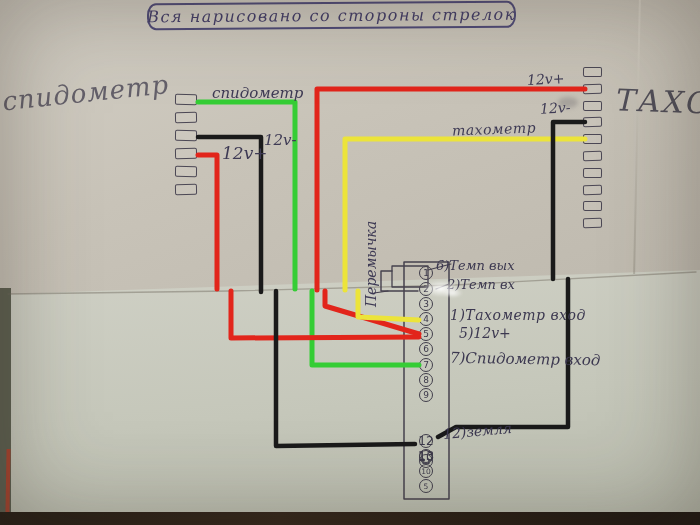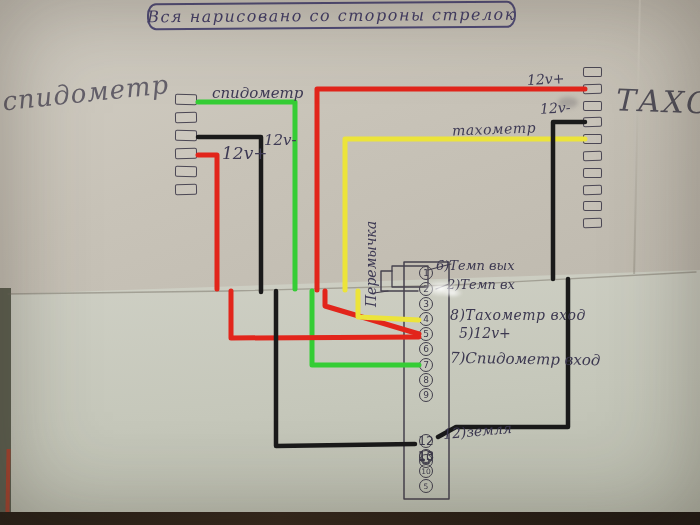--- a/index.html
+++ b/index.html
@@ -144,20 +144,20 @@
 <div class="lbl big-right hand">ТАХО</div>
 <div class="lbl l-sig hand">спидометр</div>
 <div class="lbl l-gnd hand">12v-</div>
 <div class="lbl l-pwr hand">12v+</div>
 <div class="lbl r-pwr hand">12v+</div>
 <div class="lbl r-gnd hand">12v-</div>
 <div class="lbl r-sig hand">тахометр</div>
 <div class="lbl jumper hand">Перемычка</div>
 <div class="lbl ann a1 hand">6)Темп вых</div>
 <div class="lbl ann a2 hand">2)Темп вх</div>
-<div class="lbl ann a4 hand">8)Тахометр вход</div>
+<div class="lbl ann a4 hand">1)Тахометр вход</div>
 <div class="lbl ann a5 hand">5)12v+</div>
 <div class="lbl ann a7 hand">7)Спидометр вход</div>
 <div class="lbl ann a12 hand">12)земля</div>
 
 <div class="glare g1"></div>
 <div class="glare g2"></div>
 <div class="layer vignette"></div>
 
 </body></html>

